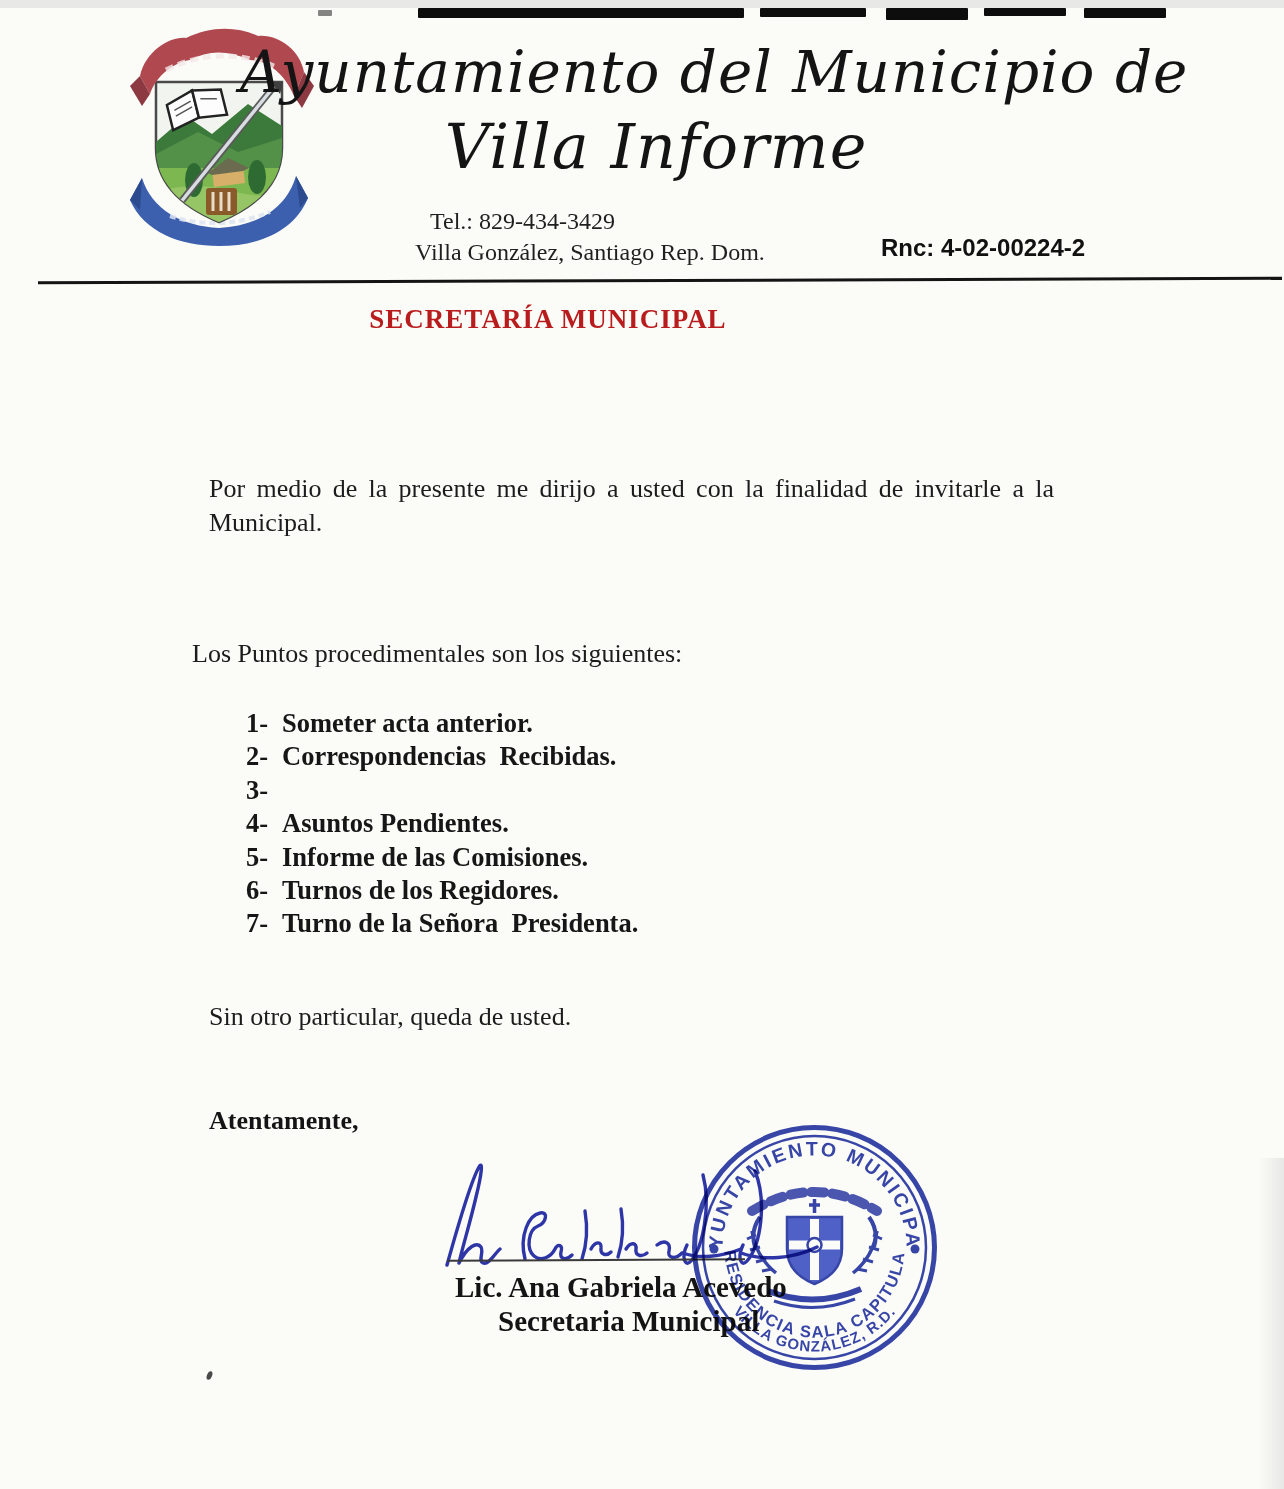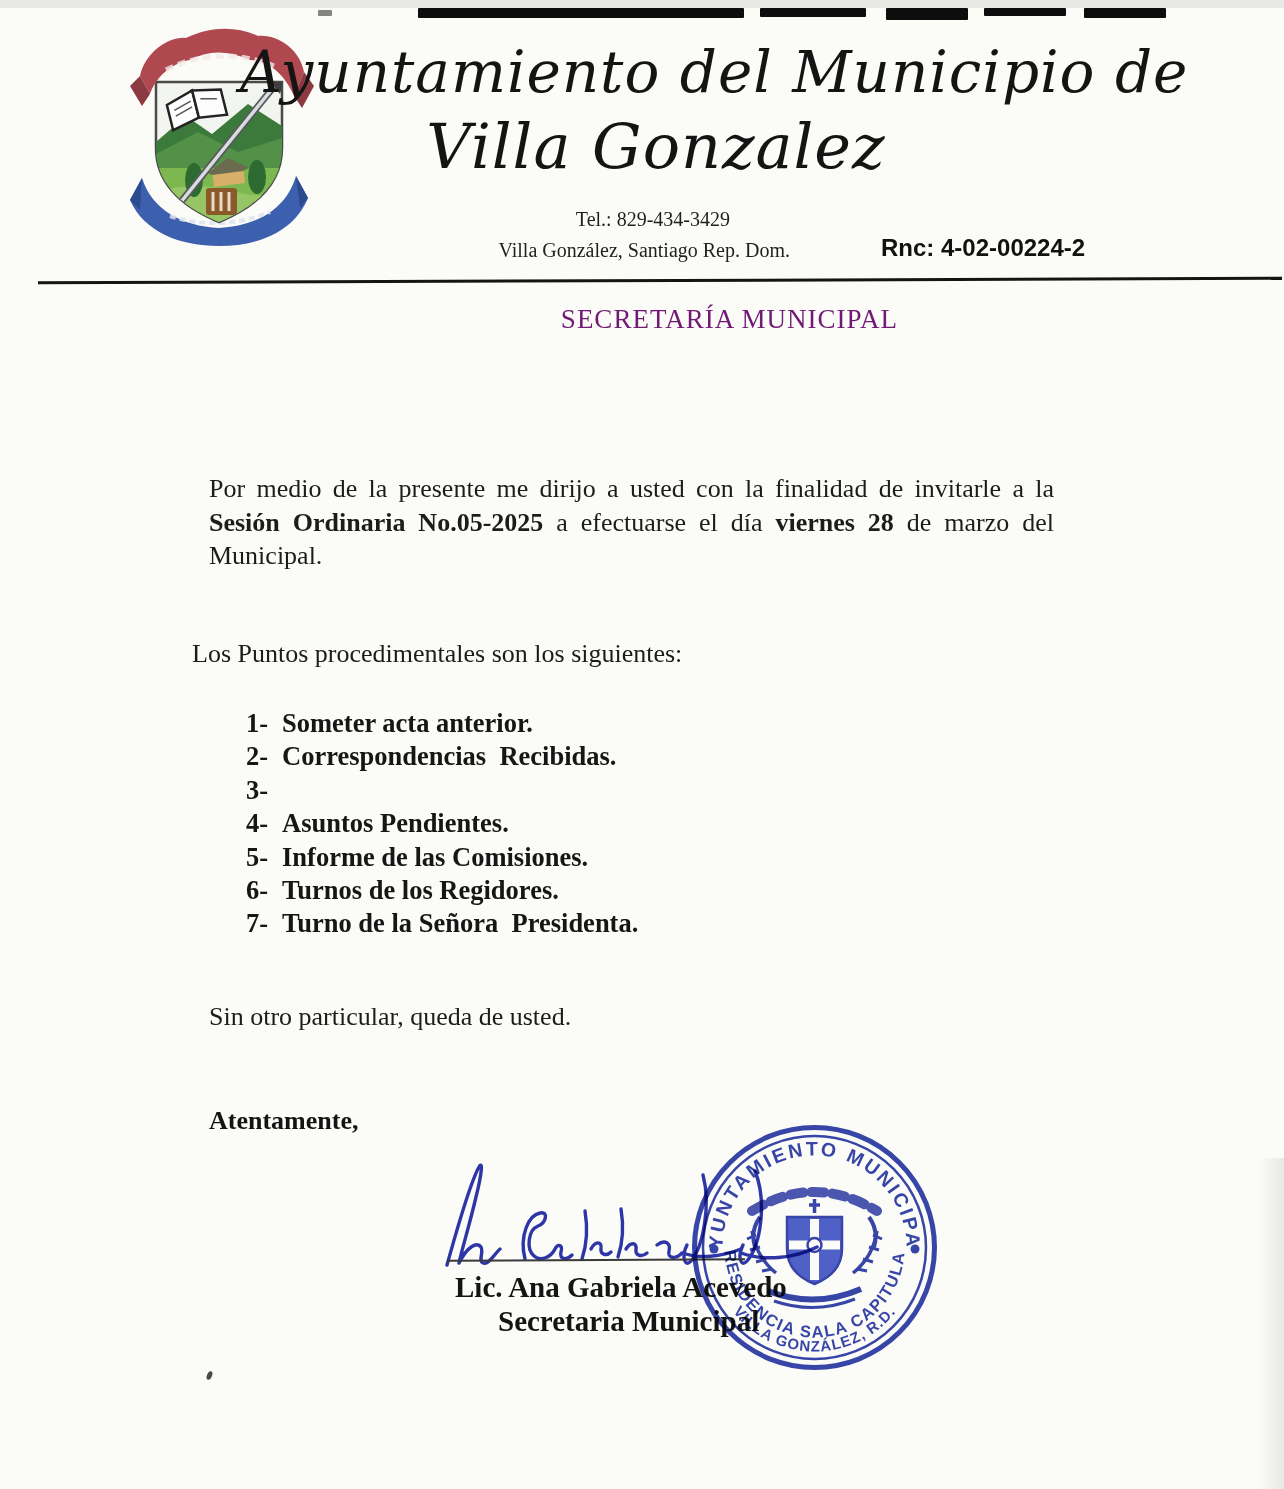--- a/index.html
+++ b/index.html
@@ -15,26 +15,26 @@
   .abs{position:absolute;}
   .topbar{background:#0d0d0d;border-radius:1px;}
   .script{
     font-family:"DejaVu Serif", serif;
     font-style:italic;
     text-align:center;
     color:#141414;
     letter-spacing:1px;
     white-space:nowrap;
   }
-  .tel,.address{font-size:20px;text-align:right;white-space:nowrap;color:#1f1f1f;}
+  .tel,.address{font-size:24px;text-align:left;white-space:nowrap;color:#1f1f1f;}
   .rnc{font-family:"Liberation Sans", sans-serif;font-weight:bold;font-size:24px;white-space:nowrap;color:#111;}
   .rule{background:#141414;transform:rotate(-0.2deg);}
   .section-title{
-    font-size:27px;font-weight:normal;letter-spacing:1px;
-    text-align:right;white-space:nowrap;color:#701a75;
+    font-size:27px;font-weight:bold;letter-spacing:1px;
+    text-align:center;white-space:nowrap;color:#b91c1c;
   }
   .bodytext{font-size:26px;color:#1c1c1c;}
   .para{width:845px;line-height:33.5px;}
   .para .line{text-align:justify;text-align-last:justify;white-space:pre-wrap;}
   .para .line.last{text-align-last:left;}
   .b{font-weight:bold;}
   .agenda-row{display:flex;line-height:33.4px;font-weight:bold;font-size:26.5px;color:#161616;}
   .agenda-num{width:36px;flex:0 0 36px;}
   .agenda-text{white-space:pre-wrap;}
   .valediction,.signer{font-weight:bold;color:#141414;}
@@ -92,34 +92,33 @@
       </g>
     </g>
 
     <path d="M24,56 C30,30 55,16 70,18 C95,6 120,6 142,16 C162,14 184,30 188,52 L178,76 C168,52 150,40 134,40 C112,30 92,30 74,40 C58,42 40,56 34,74 Z" fill="#b04850"></path>
     <path d="M24,56 L34,74 L26,86 L14,66 Z" fill="#8d3942"></path>
     <path d="M188,52 L178,76 L186,88 L198,66 Z" fill="#8d3942"></path>
     <path d="M50,50 q52,-26 108,-4" stroke="#f4e8e8" stroke-width="5" stroke-dasharray="8 5" fill="none" opacity=".8"></path>
   </svg>
 
   <div class="abs script" style="left:240px;top:30px;width:870px;font-size:58px">Ayuntamiento del Municipio de</div>
-  <div class="abs script" style="left:296px;top:102px;width:720px;font-size:62px">Villa Gonzalez</div>
+  <div class="abs script" style="left:296px;top:102px;width:720px;font-size:62px">Villa Informe</div>
 
   <div class="abs tel" style="left:430px;top:200px;width:300px">Tel.: 829-434-3429</div>
   <div class="abs address" style="left:415px;top:231px;width:375px">Villa González, Santiago Rep. Dom.</div>
   <div class="abs rnc" style="left:881px;top:226px">Rnc: 4-02-00224-2</div>
 
   <div class="abs rule" style="left:38px;top:271px;width:1244px;height:3px"></div>
 
   <div class="abs section-title" style="left:198px;top:296px;width:700px">SECRETARÍA MUNICIPAL</div>
 
 
   <div class="abs bodytext para" style="left:209px;top:464px">
       <div class="line"><span>Por medio de la presente me dirijo a usted con la finalidad de invitarle a la</span></div>
-      <div class="line"><span class="b">Sesión Ordinaria No.05-2025</span><span> a efectuarse el día </span><span class="b">viernes 28</span><span> de marzo del</span></div>
       <div class="line last"><span>Municipal.</span></div>
     </div>
 
   <div class="abs bodytext" style="left:192px;top:631px">Los Puntos procedimentales son los siguientes:</div>
 
   <div class="abs" style="left:246px;top:699px">
       <div class="agenda-row">
         <span class="agenda-num">1-</span>
         <span class="agenda-text">Someter acta anterior.</span>
       </div>

